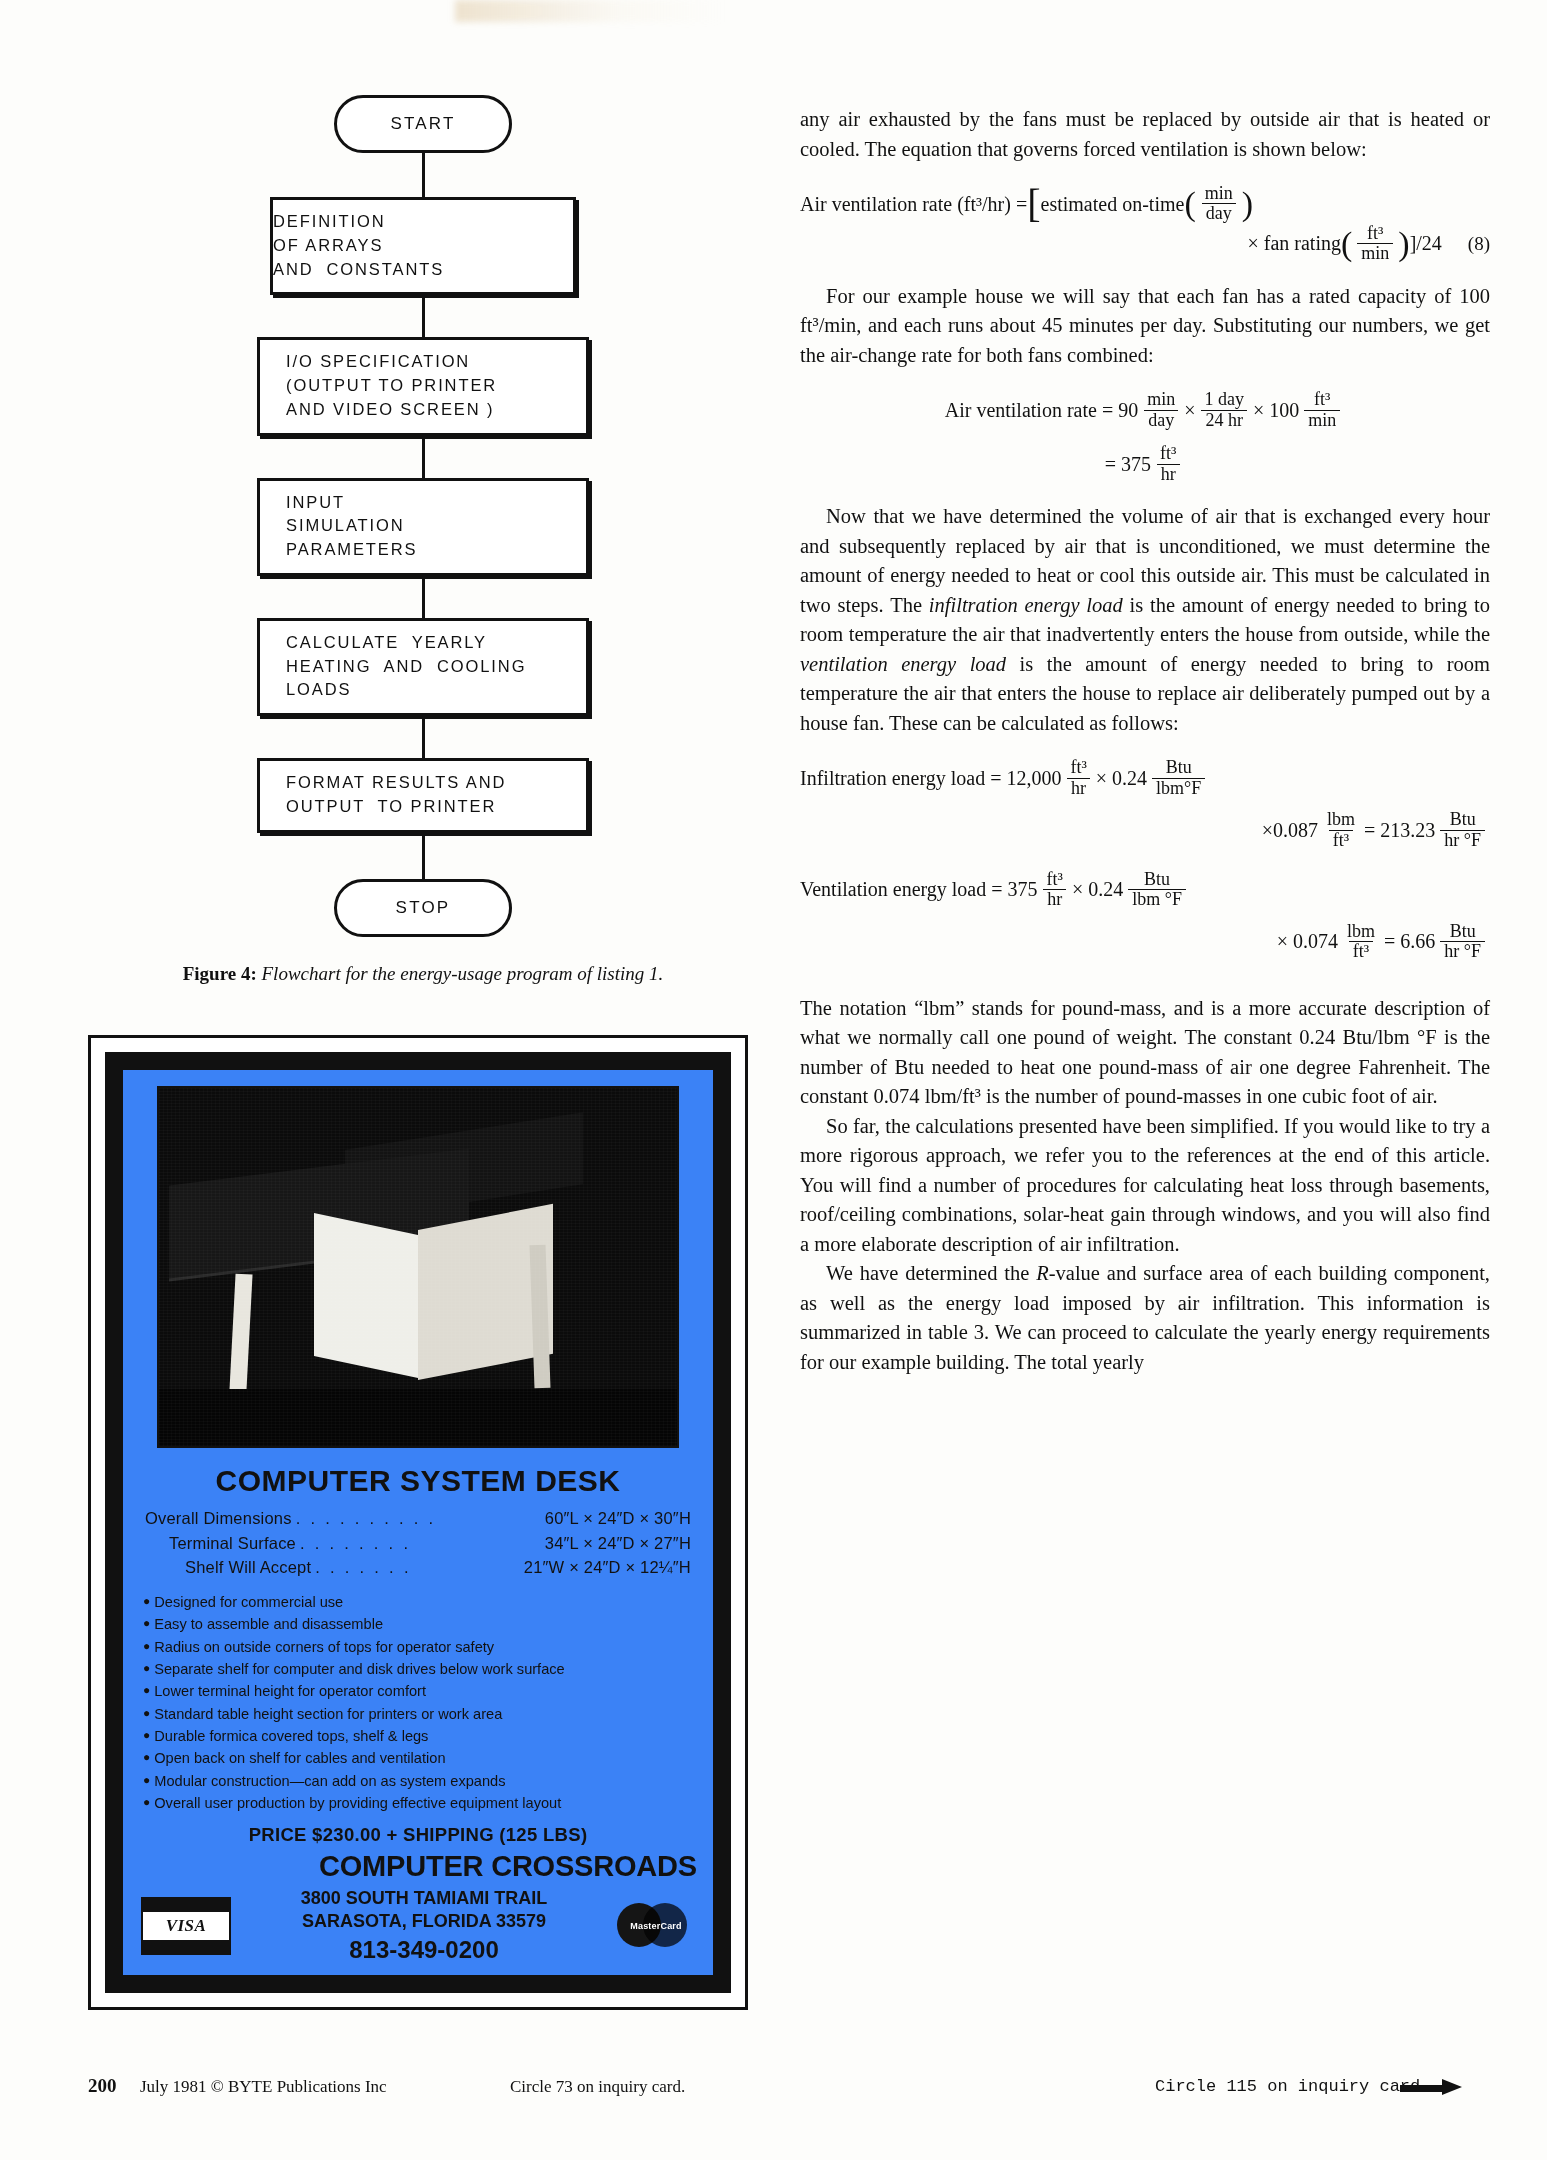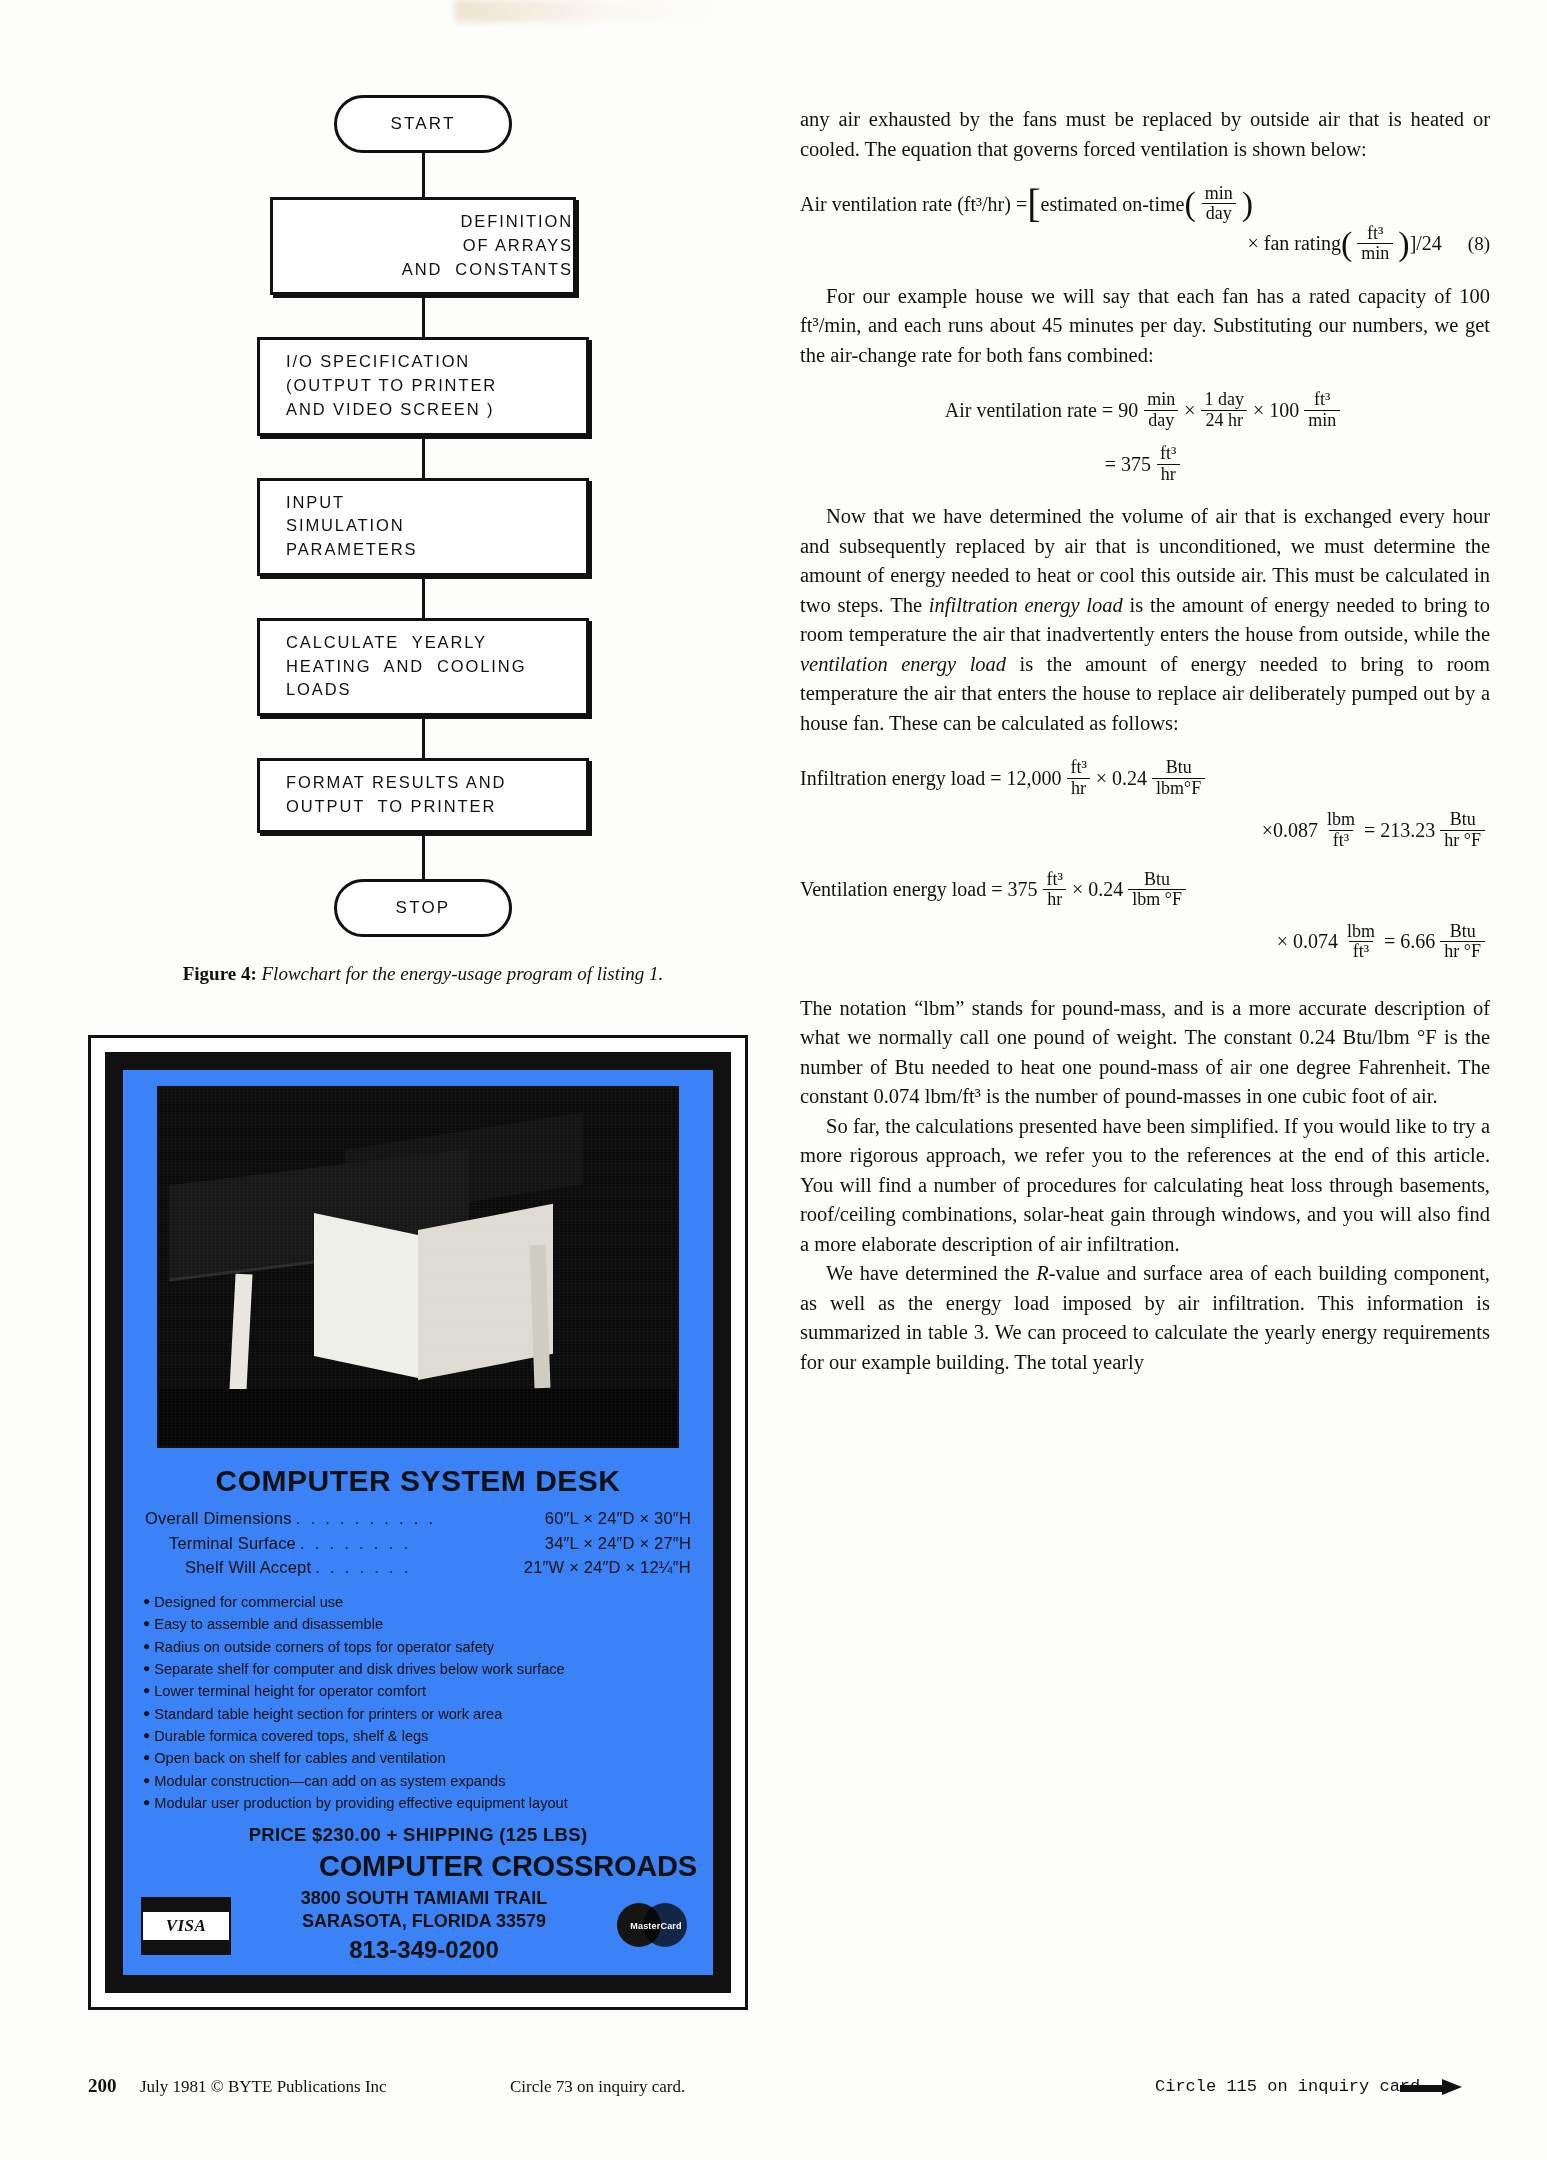--- a/index.html
+++ b/index.html
@@ -36,21 +36,21 @@
   }
   .proc{
     border:3px solid #111;
     box-shadow:3px 3px 0 #111;
     background:#fff;
     width:300px;
     padding:10px 0 11px 0;
     font-family:"Liberation Sans",sans-serif;
     font-size:16.5px;letter-spacing:1.9px;line-height:1.44;
     font-weight:500;color:#111;
-    text-align:right;
+    text-align:left;
   }
   .proc .ln{display:block;white-space:pre;}
   .proc.left-align{text-align:left;padding-left:26px;}
   .connector{width:3px;background:#111;margin:0 auto;}
   .fig-caption{
     margin-top:26px;text-align:center;font-size:19px;color:#111;
   }
   .fig-caption b{font-weight:bold;}
   .fig-caption i{font-style:italic;}
 
@@ -350,21 +350,21 @@
       <div class="bullets">
         <span class="b"><span class="dot">●</span><span>Designed for commercial use</span></span>
         <span class="b"><span class="dot">●</span><span>Easy to assemble and disassemble</span></span>
         <span class="b"><span class="dot">●</span><span>Radius on outside corners of tops for operator safety</span></span>
         <span class="b"><span class="dot">●</span><span>Separate shelf for computer and disk drives below work surface</span></span>
         <span class="b"><span class="dot">●</span><span>Lower terminal height for operator comfort</span></span>
         <span class="b"><span class="dot">●</span><span>Standard table height section for printers or work area</span></span>
         <span class="b"><span class="dot">●</span><span>Durable formica covered tops, shelf &amp; legs</span></span>
         <span class="b"><span class="dot">●</span><span>Open back on shelf for cables and ventilation</span></span>
         <span class="b"><span class="dot">●</span><span>Modular construction—can add on as system expands</span></span>
-        <span class="b"><span class="dot">●</span><span>Modular user production by providing effective equipment layout</span></span>
+        <span class="b"><span class="dot">●</span><span>Overall user production by providing effective equipment layout</span></span>
       </div>
 
       <div class="price">PRICE $230.00 + SHIPPING (125 LBS)</div>
       <div class="company">COMPUTER CROSSROADS</div>
 
       <div class="addr-row">
         <div class="visa">
           <div class="bar"></div>
           <div class="txt">VISA</div>
           <div class="bar"></div>

